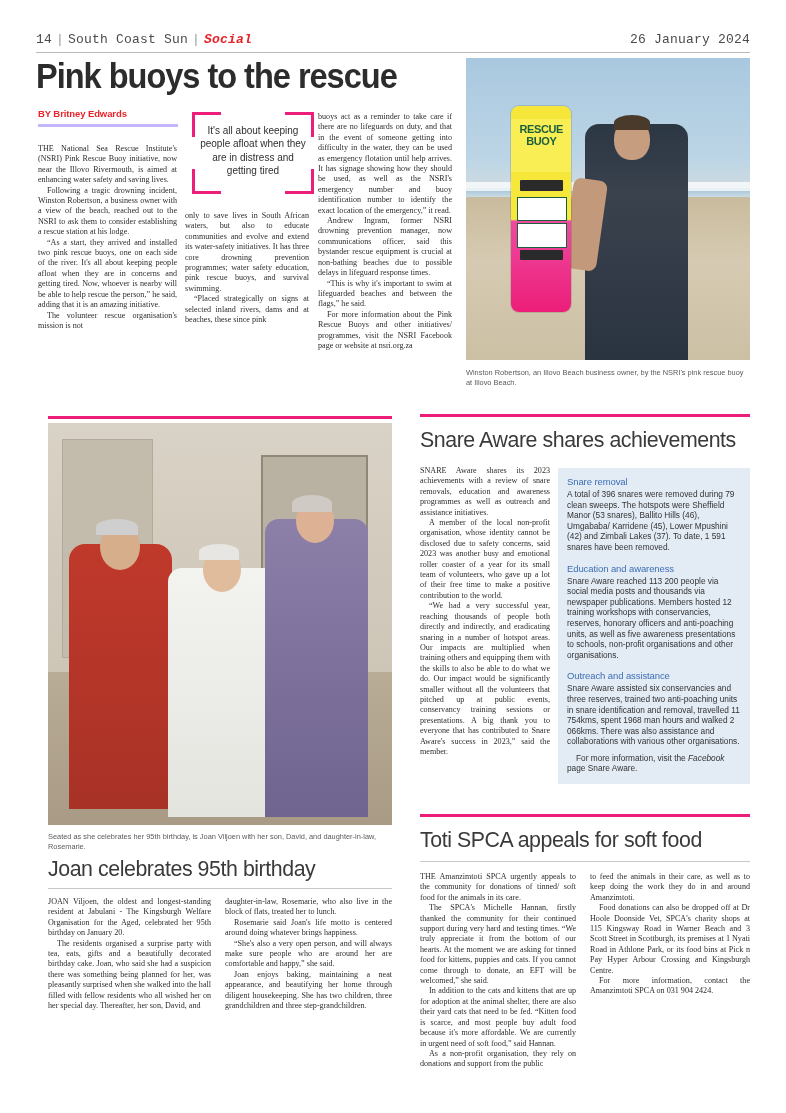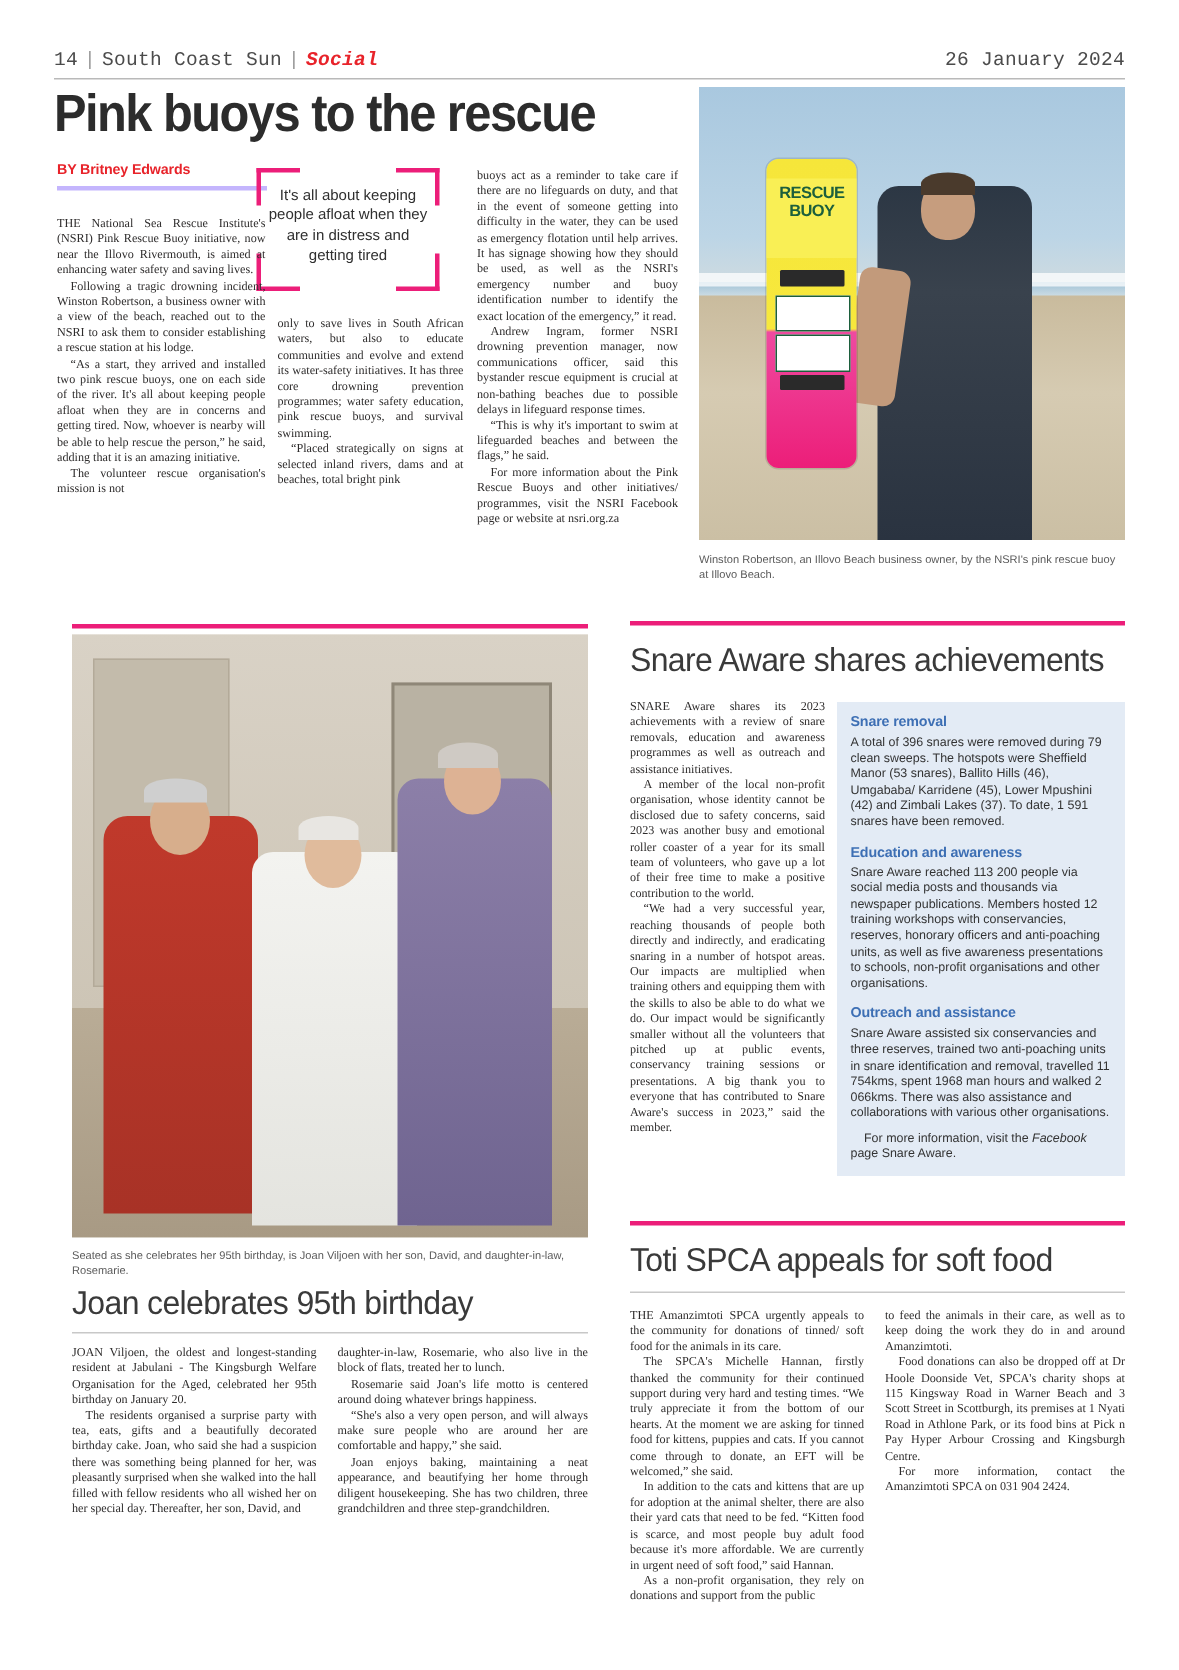--- a/index.html
+++ b/index.html
@@ -83,21 +83,21 @@
     color: #2e2c2c;
     text-align: left;
   }
   .col p { margin: 0; }
   .col p + p { text-indent: 9px; }
   .col.justify { text-align: justify; }
 
   
   .pullquote {
     position: absolute;
-    left: 171px;
+    left: 192px;
     top: 112px;
     width: 122px;
     height: 82px;
   }
   .pullquote .pq-text {
     position: absolute;
     left: 6px;
     top: 12px;
     width: 110px;
     font-family: "Liberation Sans", sans-serif;
@@ -222,21 +222,21 @@
     top: 468px;
     width: 192px;
     padding: 8px 9px 10px 9px;
     background: #e3ebf5;
     font-family: "Liberation Sans", sans-serif;
     box-sizing: border-box;
   }
   .infobox h4 {
     margin: 0 0 2px 0;
     font-size: 9.5px;
-    font-weight: bold;
+    font-weight: normal;
     color: #3d6fb4;
     letter-spacing: -.1px;
   }
   .infobox h4.second, .infobox h4.third { margin-top: 10px; }
   .infobox p {
     margin: 0;
     font-size: 8.3px;
     line-height: 10.6px;
     color: #333333;
   }
@@ -272,21 +272,21 @@
 
   <div class="col justify" style="left:38px; top:144px; width:139px;">
     <p>THE National Sea Rescue Institute's (NSRI) Pink Rescue Buoy initiative, now near the Illovo Rivermouth, is aimed at enhancing water safety and saving lives.</p>
     <p>Following a tragic drowning incident, Winston Robertson, a business owner with a view of the beach, reached out to the NSRI to ask them to consider establishing a rescue station at his lodge.</p>
     <p>“As a start, they arrived and installed two pink rescue buoys, one on each side of the river. It's all about keeping people afloat when they are in concerns and getting tired. Now, whoever is nearby will be able to help rescue the person,” he said, adding that it is an amazing initiative.</p>
     <p>The volunteer rescue organisation's mission is not</p>
   </div>
 
   <div class="col justify" style="left:185px; top:211px; width:124px;">
     <p>only to save lives in South African waters, but also to educate communities and evolve and extend its water-safety initiatives. It has three core drowning prevention programmes; water safety education, pink rescue buoys, and survival swimming.</p>
-    <p>“Placed strategically on signs at selected inland rivers, dams and at beaches, total bright pink</p>
+    <p>“Placed strategically on signs at selected inland rivers, dams and at beaches, these since pink</p>
   </div>
 
   <div class="col justify" style="left:318px; top:112px; width:134px;">
     <p>buoys act as a reminder to take care if there are no lifeguards on duty, and that in the event of someone getting into difficulty in the water, they can be used as emergency flotation until help arrives. It has signage showing how they should be used, as well as the NSRI's emergency number and buoy identification number to identify the exact location of the emergency,” it read.</p>
     <p>Andrew Ingram, former NSRI drowning prevention manager, now communications officer, said this bystander rescue equipment is crucial at non-bathing beaches due to possible delays in lifeguard response times.</p>
     <p>“This is why it's important to swim at lifeguarded beaches and between the flags,” he said.</p>
     <p>For more information about the Pink Rescue Buoys and other initiatives/ programmes, visit the NSRI Facebook page or website at nsri.org.za</p>
   </div>
 
   <div class="photo photo-buoy">

